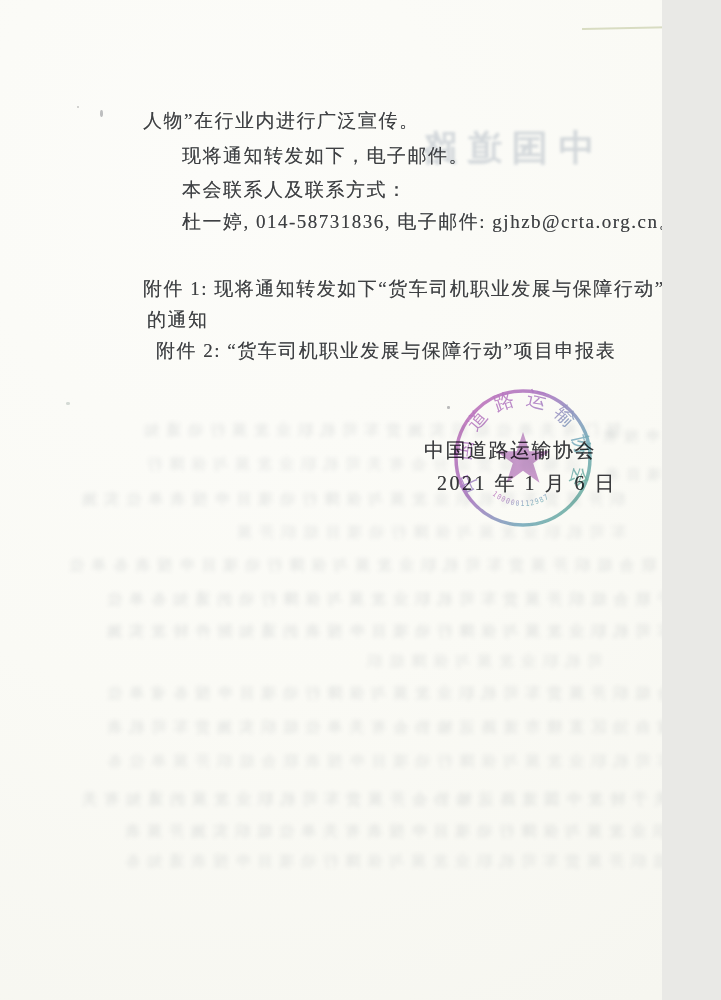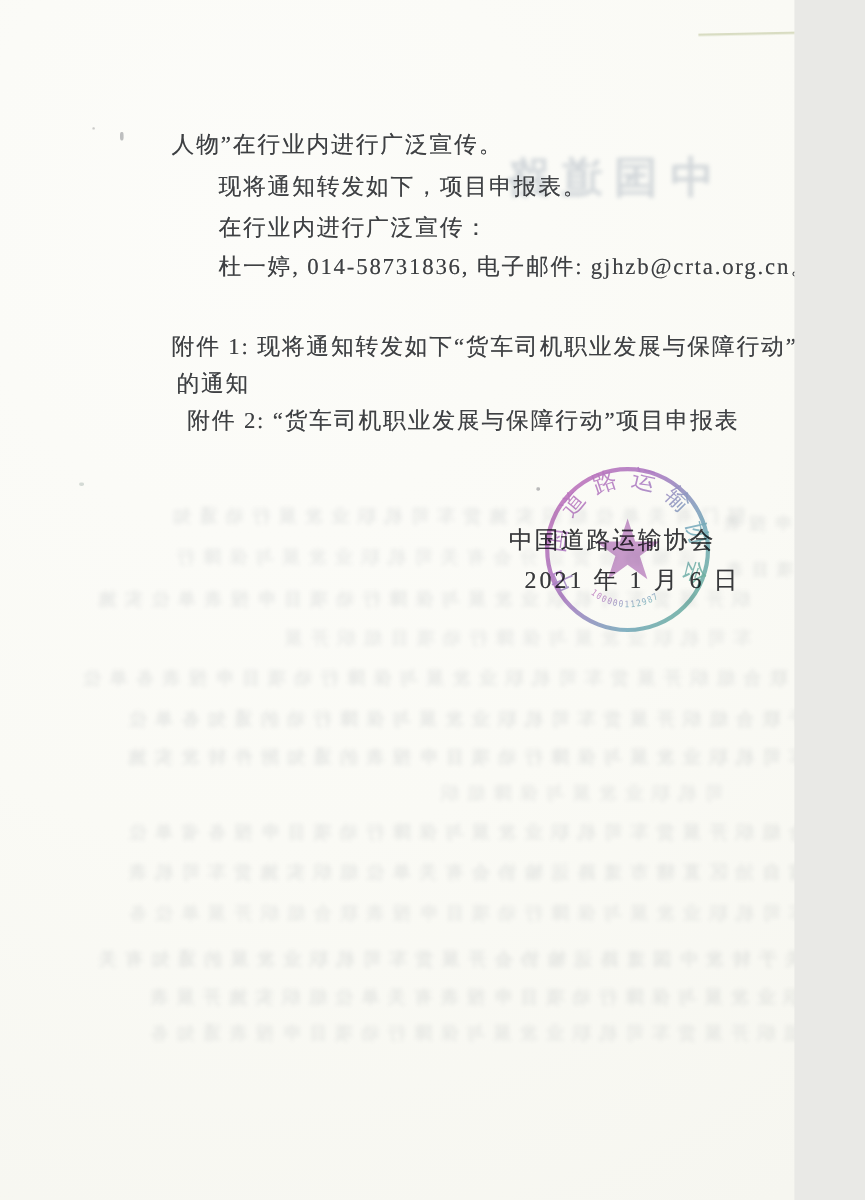--- a/index.html
+++ b/index.html
@@ -71,22 +71,22 @@
     </div>
 
   <div class="edge-line"></div>
   <div class="scan-line"></div>
   <div class="speck speck-a"></div>
   <div class="speck speck-b"></div>
   <div class="speck speck-c"></div>
   <div class="speck speck-d"></div>
 
   <div class="line l1">人物”在行业内进行广泛宣传。</div>
-  <div class="line l2">现将通知转发如下，项目申报表。</div>
-  <div class="line l3">在行业内进行广泛宣传：</div>
+  <div class="line l2">现将通知转发如下，电子邮件。</div>
+  <div class="line l3">本会联系人及联系方式：</div>
   <div class="line l4">
     <span>杜一婷, 014-58731836, 电子邮件: </span><span class="email">gjhzb@crta.org.cn</span><span>。</span>
   </div>
 
   <div class="line a1">附件 1: 现将通知转发如下“货车司机职业发展与保障行动”</div>
   <div class="line a2">的通知</div>
   <div class="line a3">附件 2: “货车司机职业发展与保障行动”项目申报表</div>
 
   <div class="line sig-org">中国道路运输协会</div>
   <div class="line sig-date">2021 年 1 月 6 日</div>

